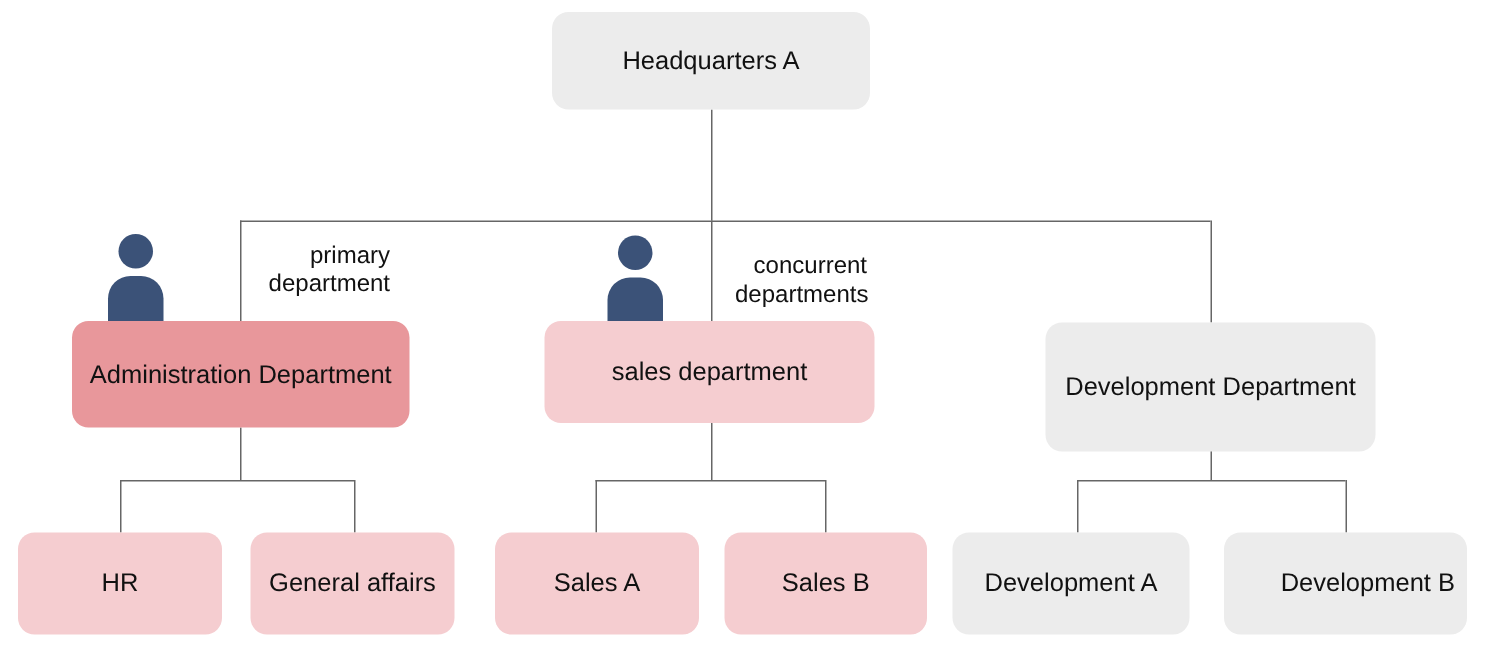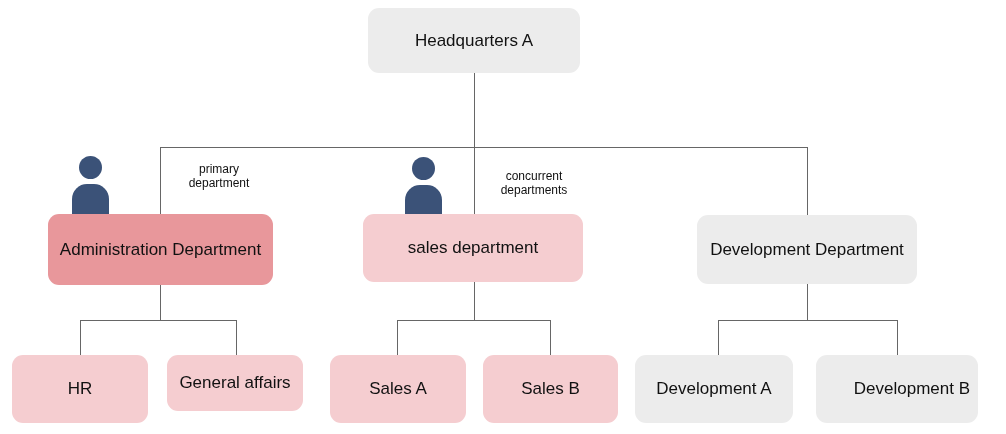--- a/index.html
+++ b/index.html
@@ -31,22 +31,22 @@
     box-sizing:border-box;
   }
   .node.gray{background:var(--gray-box);}
   .node.dark-pink{background:var(--dark-pink);text-align:right;}
   .node.light-pink{background:var(--light-pink);}
   .hline,.vline{position:absolute;background:var(--line);z-index:1;}
   .hline{height:1.5px;}
   .vline{width:1.5px;}
   .annotation{
     position:absolute;
-    font-size:12px;line-height:1.18;
-    text-align:center;
+    font-size:16px;line-height:1.18;
+    text-align:right;
     z-index:3;
     white-space:pre-line;
   }
   .person{position:absolute;z-index:1;}
   .person .head{
     position:absolute;width:23px;height:23px;border-radius:50%;
     background:var(--person);left:7px;top:0;
   }
   .person .body{
     position:absolute;width:37px;height:31px;
@@ -97,28 +97,28 @@
   <div class="node gray" style="left:368px;top:8px;width:212px;height:65px;">
     <span>Headquarters A</span>
   </div>
 
   <div class="node dark-pink" style="left:48px;top:214px;width:225px;height:71px;">
     <span>Administration Department</span>
   </div>
   <div class="node light-pink" style="left:363px;top:214px;width:220px;height:68px;">
     <span>sales department</span>
   </div>
-  <div class="node gray" style="left:697px;top:215px;width:220px;height:69px;">
+  <div class="node gray" style="left:697px;top:215px;width:220px;height:86px;">
     <span>Development Department</span>
   </div>
 
   <div class="node light-pink" style="left:12px;top:355px;width:136px;height:68px;">
     <span>HR</span>
   </div>
-  <div class="node light-pink" style="left:167px;top:355px;width:136px;height:56px;">
+  <div class="node light-pink" style="left:167px;top:355px;width:136px;height:68px;">
     <span>General affairs</span>
   </div>
   <div class="node light-pink" style="left:330px;top:355px;width:136px;height:68px;">
     <span>Sales A</span>
   </div>
   <div class="node light-pink" style="left:483px;top:355px;width:135px;height:68px;">
     <span>Sales B</span>
   </div>
   <div class="node gray" style="left:635px;top:355px;width:158px;height:68px;">
     <span>Development A</span>

